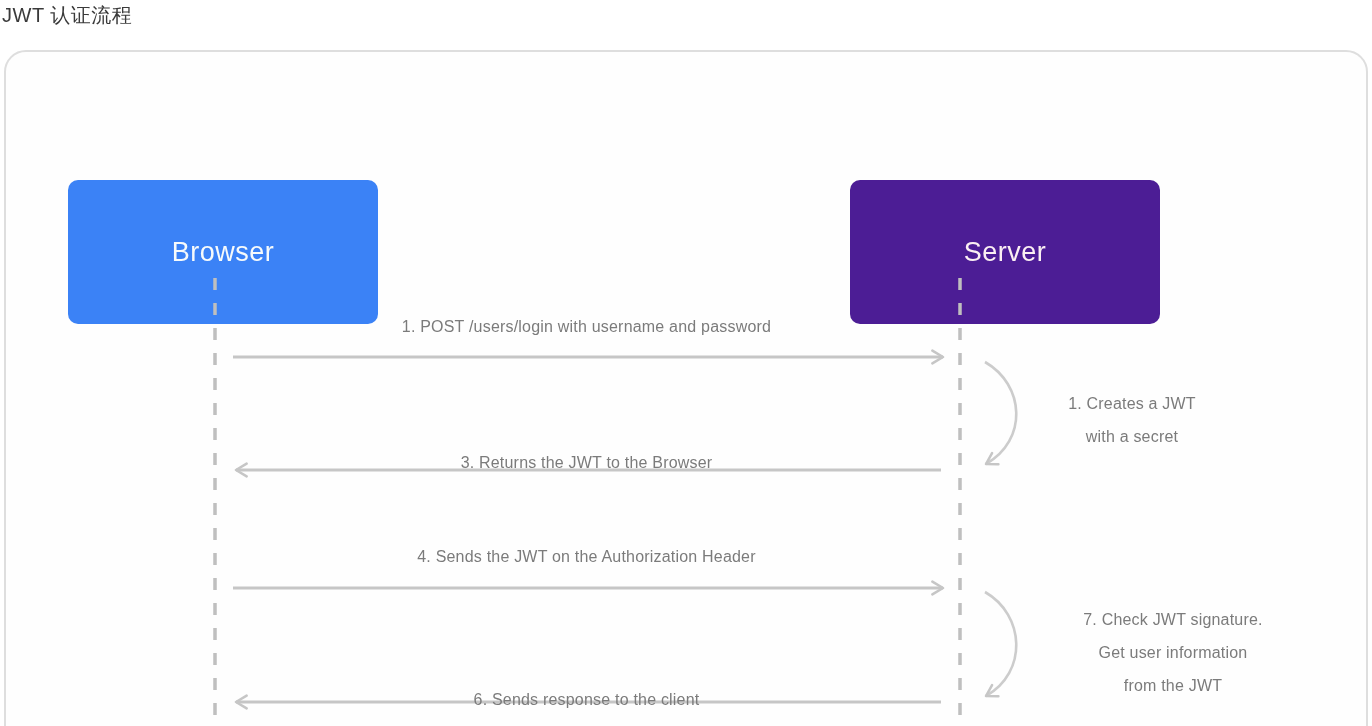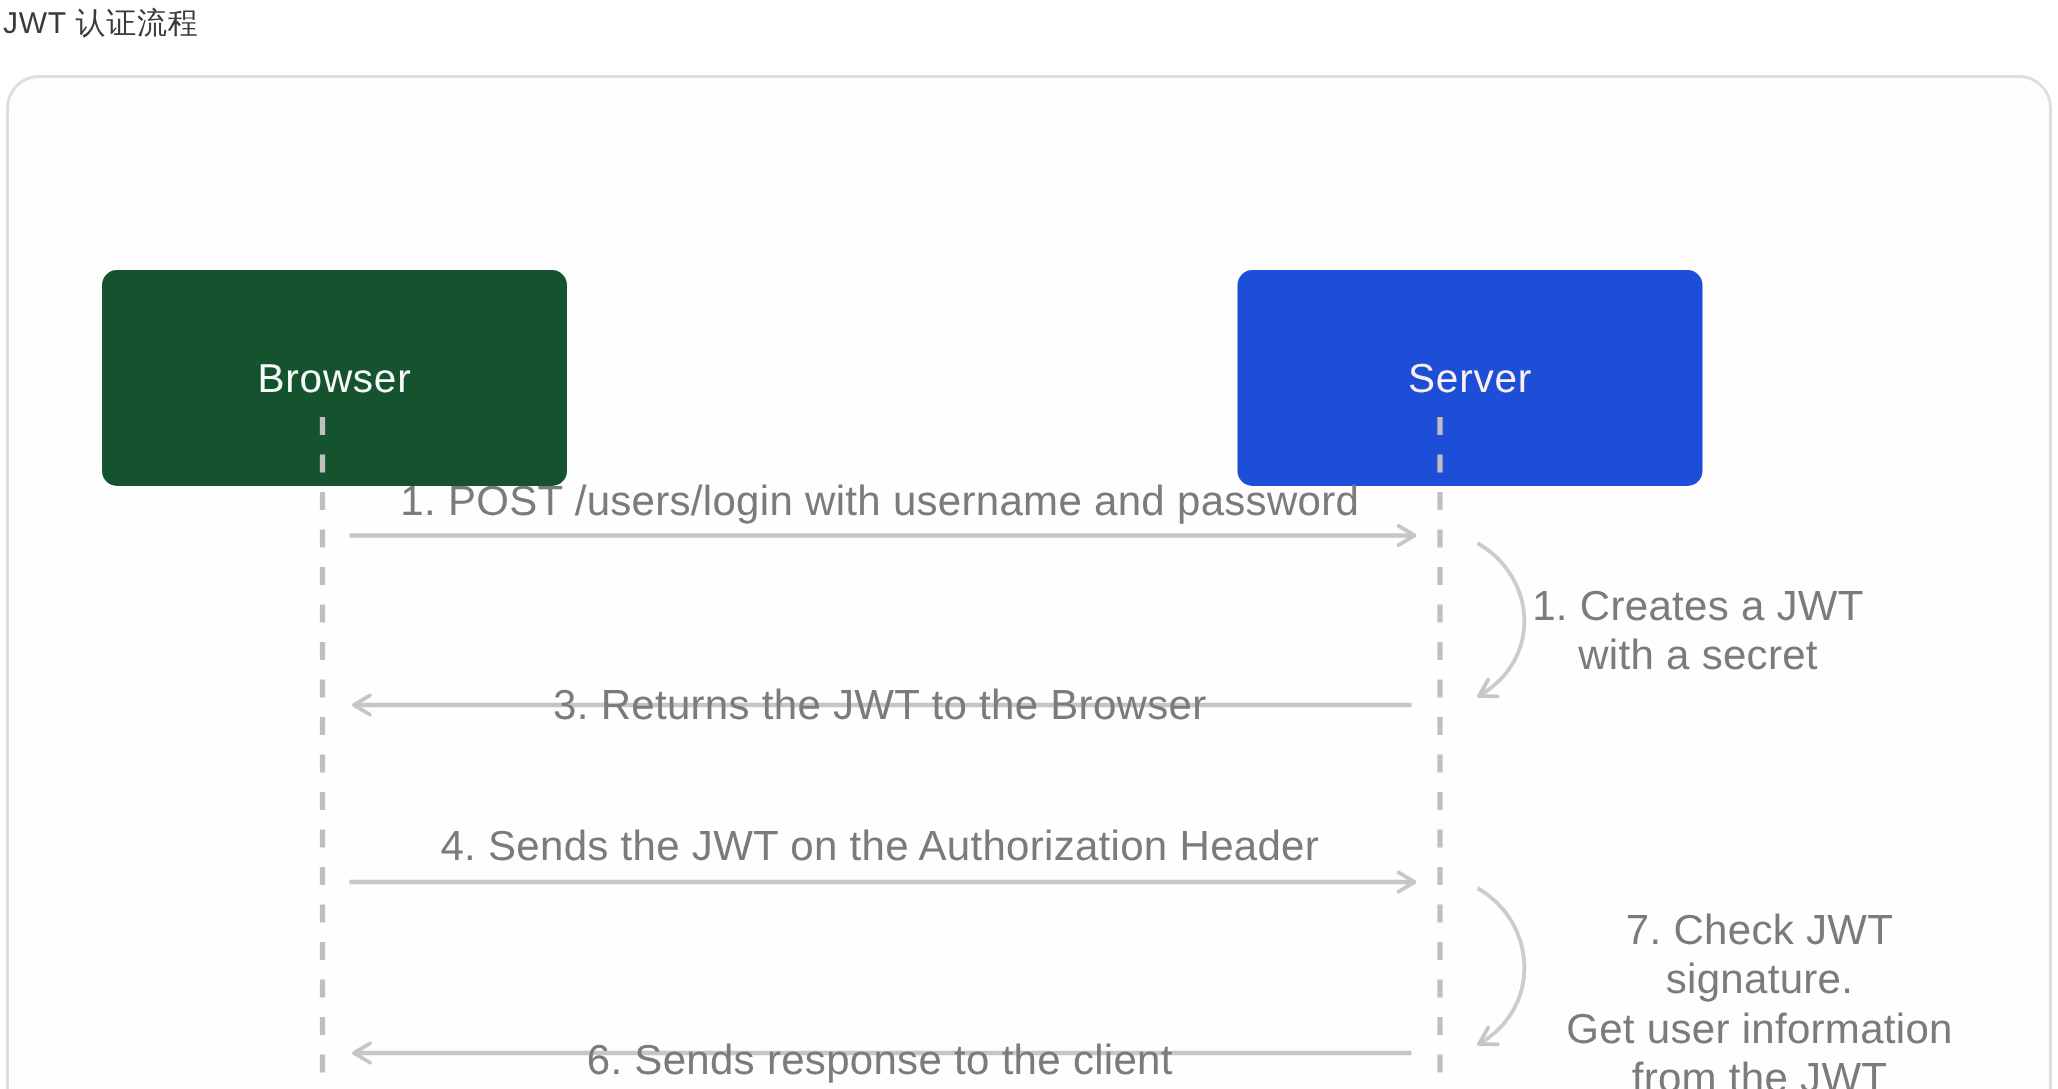--- a/index.html
+++ b/index.html
@@ -18,33 +18,33 @@
     width:1364px; height:700px;
     background:#fefefe;
     border:2px solid #dedede;
     border-radius:22px;
   }
   .actor {
     position:absolute; top:128px; width:310px; height:144px;
     border-radius:10px;
     display:flex; align-items:center; justify-content:center;
   }
-  .actor-browser { left:62px; background:#14532d; }
-  .actor-server  { left:819px; background:#1d4ed8; }
+  .actor-browser { left:62px; background:#3b82f6; }
+  .actor-server  { left:844px; background:#4c1d95; }
   .actor-label {
     color:#f6fafb; font-size:27px; letter-spacing:0.5px; font-weight:400;
   }
   .actor-server .actor-label { color:#fbeff3; }
   svg.overlay {
     position:absolute; left:0; top:0; width:1372px; height:726px;
     pointer-events:none;
   }
   .msg-label {
     position:absolute;
-    color:#7b7b7b; font-size:28px; text-align:center;
+    color:#7b7b7b; font-size:16px; text-align:center;
     white-space:pre-line; letter-spacing:0.2px;
   }
   .msg-1 { left:233px; width:707px; top:318px; }
   .msg-3 { left:233px; width:707px; top:454px; }
   .msg-4 { left:233px; width:707px; top:548px; }
   .msg-6 { left:233px; width:707px; top:691px; }
   .msg-2 { left:1021px; width:222px; top:387px; line-height:33px; }
   .msg-5 { left:1032px; width:282px; top:603px; line-height:33px; }
 </style>
 </head>

